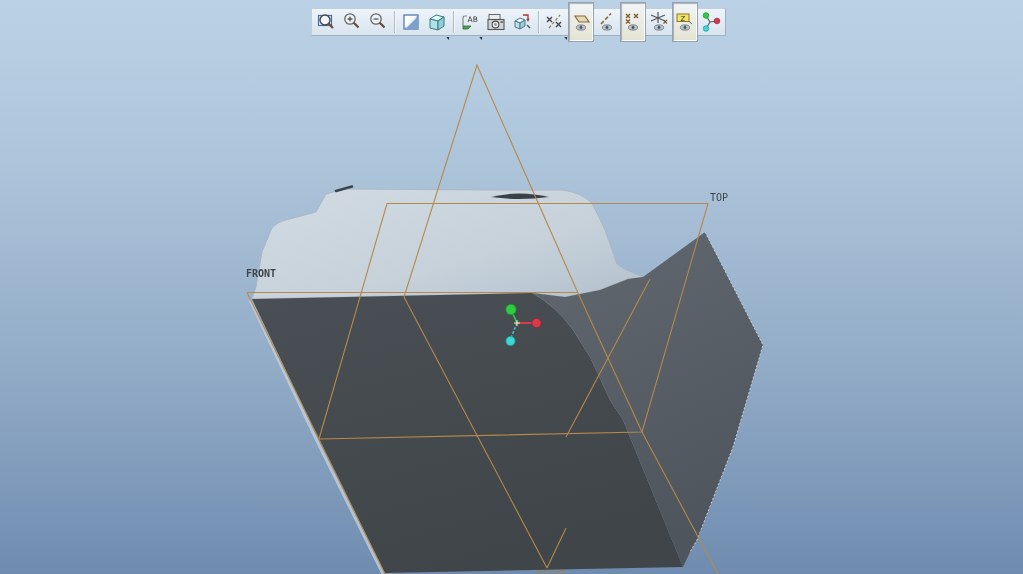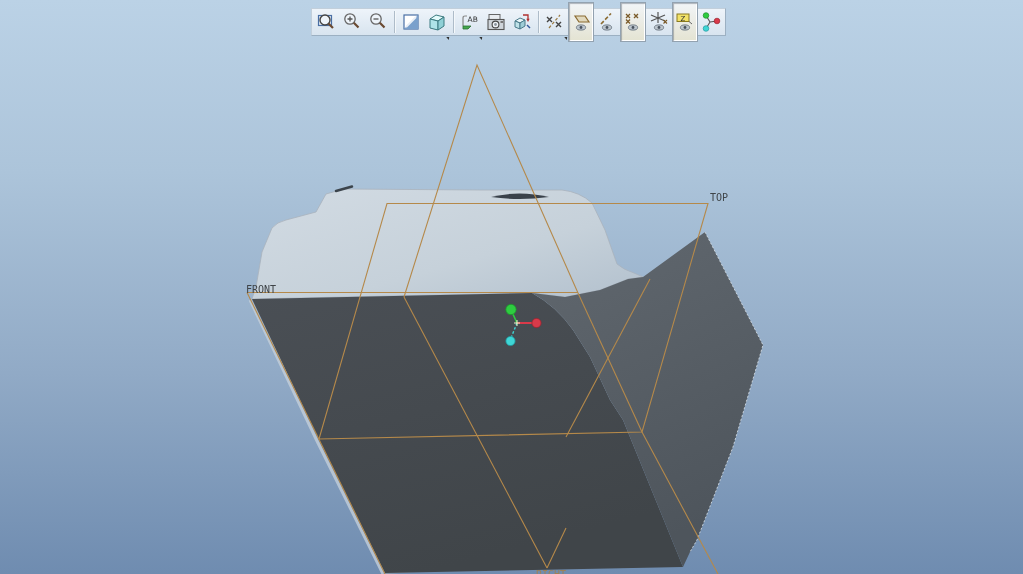--- a/index.html
+++ b/index.html
@@ -103,21 +103,21 @@
       <line x1="517" y1="323" x2="533" y2="323" stroke="#d93a4a" stroke-width="2"></line>
       <line x1="517" y1="323" x2="511" y2="338" stroke="#3fd6d6" stroke-width="1.4" stroke-dasharray="2.5,2"></line>
       <circle cx="511" cy="309.5" r="5.2" fill="#2ecc40" stroke="#1d8f2c" stroke-width="0.8"></circle>
       <circle cx="536.5" cy="323" r="4.6" fill="#d93a4a" stroke="#9c2430" stroke-width="0.8"></circle>
       <circle cx="510.5" cy="341" r="4.6" fill="#3fd6d6" stroke="#1f9aa0" stroke-width="0.8"></circle>
       <path d="M 514,323 L 520,323 M 517,320 L 517,326" stroke="#eef4c8" stroke-width="1"></path>
     </g>
   </svg>
 
   <div class="cadlabel" id="label-top-plane" style="left:710px;top:192px;">TOP</div>
-  <div class="cadlabel" id="label-front-plane" style="left:246px;top:284px;">FRONT</div>
+  <div class="cadlabel" id="label-front-plane" style="left:246px;top:268px;font-weight:bold;">FRONT</div>
   <div class="cadlabel" id="label-right-plane" style="left:536px;top:569px;">RIGHT</div>
 
   <div id="toolbar">
 
     <div class="tbtn">
       <svg width="22" height="22">
         <rect x="3.5" y="4.5" width="13" height="10" fill="none" stroke="#4a6fa5" stroke-width="1.2"></rect>
         <circle cx="10" cy="9" r="5" fill="#eef4fa" stroke="#444" stroke-width="1.4"></circle>
         <line x1="13.5" y1="12.5" x2="18" y2="17" stroke="#6b4a32" stroke-width="2.2"></line>
       </svg>

